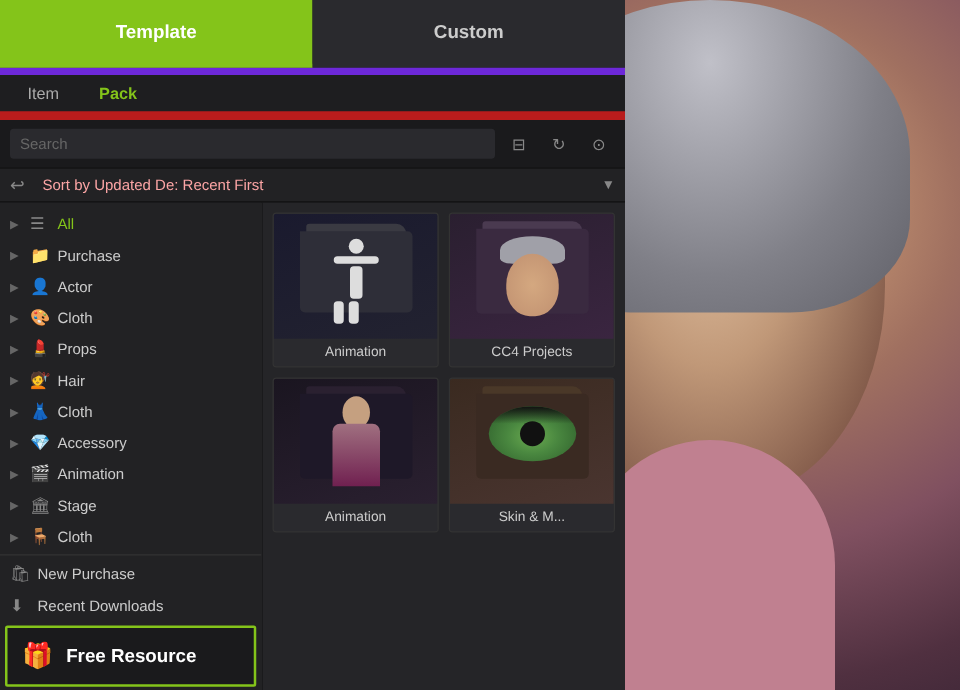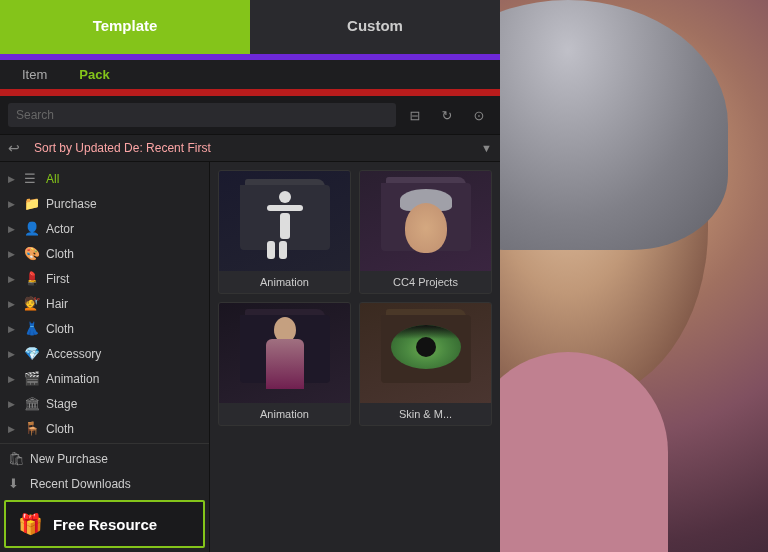--- a/index.html
+++ b/index.html
@@ -392,21 +392,21 @@
         <span class="tree-label">Actor</span>
       </div>
       <div class="tree-item">
         <span class="tree-arrow">▶</span>
         <span class="tree-icon">🎨</span>
         <span class="tree-label">Cloth</span>
       </div>
       <div class="tree-item">
         <span class="tree-arrow">▶</span>
         <span class="tree-icon">💄</span>
-        <span class="tree-label">First</span>
+        <span class="tree-label">Props</span>
       </div>
       <div class="tree-item">
         <span class="tree-arrow">▶</span>
         <span class="tree-icon">💇</span>
         <span class="tree-label">Hair</span>
       </div>
       <div class="tree-item">
         <span class="tree-arrow">▶</span>
         <span class="tree-icon">👗</span>
         <span class="tree-label">Cloth</span>

